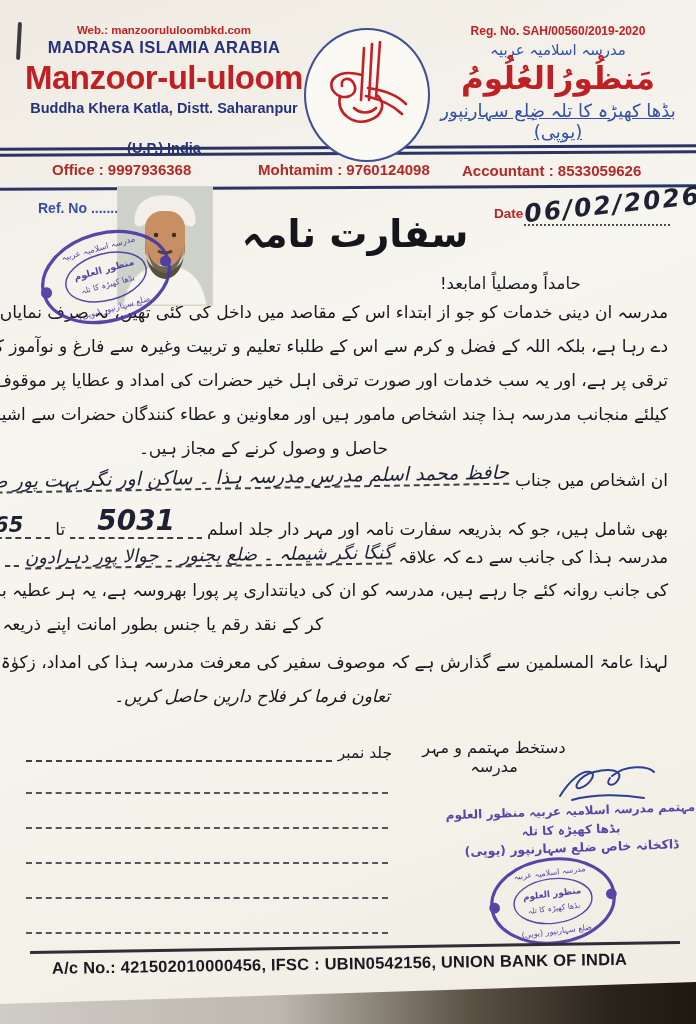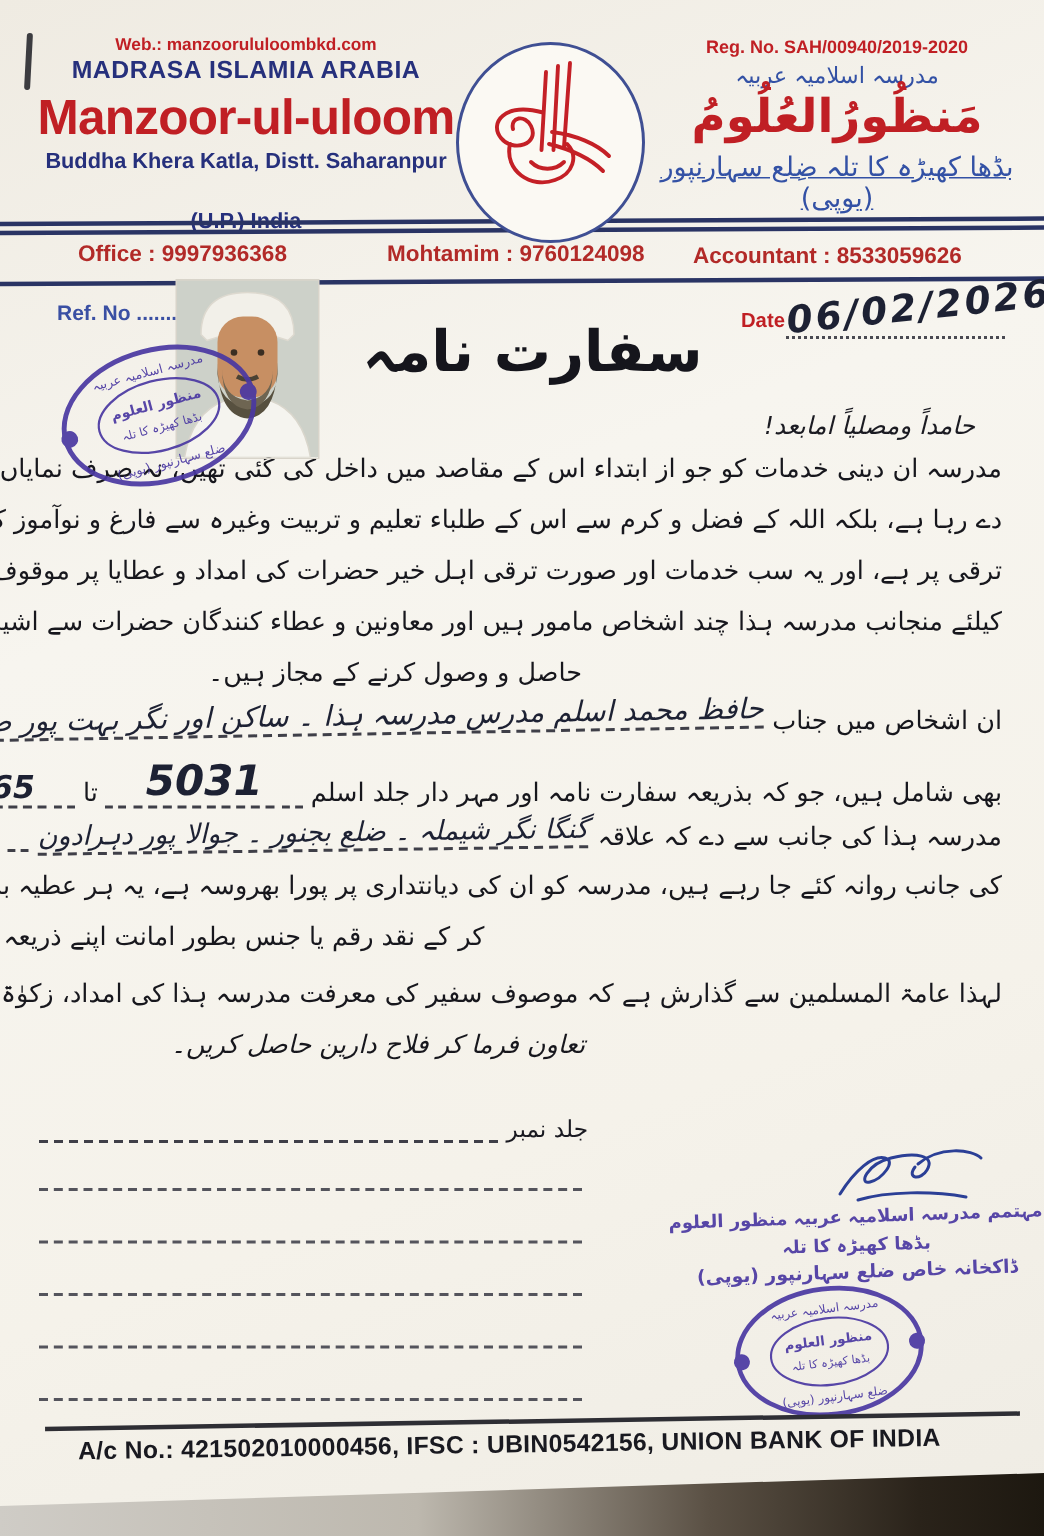--- a/index.html
+++ b/index.html
@@ -45,21 +45,21 @@
         <path d="M74,12 L70,68"></path>
       <path d="M56,45 C30,38 20,52 28,62 C36,72 54,66 48,54 C44,46 34,48 36,56"></path>
       <path d="M34,66 C30,84 48,96 64,90 C76,86 80,74 72,66"></path>
       <path d="M62,58 C78,60 92,66 100,74"></path>
       <path d="M60,66 C76,70 88,76 96,84"></path>
       <path d="M48,78 C54,84 64,84 70,78"></path>
     </svg>
   </div>
 
   <div class="abs c" style="left:424px;top:24px;width:268px;">
-    <div class="lat" style="color:#c01f24;font-weight:bold;font-size:12px;">Reg. No. SAH/00940/2019-2020</div>
+    <div class="lat" style="color:#c01f24;font-weight:bold;font-size:12px;">Reg. No. SAH/00560/2019-2020</div>
     <div class="urdu rtl" style="color:#3351a5;font-size:15px;margin-top:3px;">مدرسہ اسلامیہ عربیہ</div>
     <div class="urdu rtl" style="color:#c01f24;font-weight:bold;font-size:31px;line-height:1.25;">مَنظُورُالعُلُومُ</div>
     <div class="urdu rtl" style="color:#3351a5;font-size:18px;margin-top:2px;text-decoration:underline;">بڈھا کھیڑہ کا تلہ ضِلع سہارنپور (یوپی)</div>
   </div>
 
   <div class="abs rule" style="top:146px;transform:rotate(-.3deg);"></div>
   <div class="abs rule" style="top:152px;transform:rotate(-.3deg);"></div>
 
   <div class="abs lat" style="left:52px;top:161px;color:#b22a28;font-weight:bold;font-size:15px;">Office : 9997936368</div>
   <div class="abs lat" style="left:258px;top:161px;color:#b22a28;font-weight:bold;font-size:15px;">Mohtamim : 9760124098</div>
@@ -92,21 +92,21 @@
       <circle cx="9" cy="55" r="6" fill="#4a38a2"></circle>
         <circle cx="141" cy="55" r="6" fill="#4a38a2"></circle>
       <text x="75" y="26" text-anchor="middle" font-size="9" fill="#4a38a2">مدرسہ اسلامیہ عربیہ</text>
       <text x="75" y="50" text-anchor="middle" font-size="10" font-weight="bold" fill="#4a38a2">منظور العلوم</text>
       <text x="75" y="66" text-anchor="middle" font-size="8.5" fill="#4a38a2">بڈھا کھیڑہ کا تلہ</text>
       <text x="75" y="92" text-anchor="middle" font-size="9" fill="#4a38a2">ضلع سہارنپور (یوپی)</text>
     </svg>
   </div>
 
   <div class="abs urdu rtl c" style="left:205px;top:212px;width:300px;font-size:38px;font-weight:bold;color:#15151c;">سفارت نامہ</div>
-  <div class="abs urdu rtl" style="left:440px;top:274px;width:210px;text-align:right;font-size:16.5px;color:#1b1b22;font-style:italic;">حامداً ومصلياً امابعد!</div>
+  <div class="abs urdu rtl" style="left:440px;top:274px;width:210px;text-align:left;font-size:16.5px;color:#1b1b22;">حامداً ومصلياً امابعد!</div>
 
   <div class="abs jline" style="top:302px;">مدرسہ ان دینی خدمات کو جو از ابتداء اس کے مقاصد میں داخل کی گئی تھیں، نہ صرف نمایاں طور پر انجام</div>
   <div class="abs jline" style="top:336px;">دے رہا ہے، بلکہ اللہ کے فضل و کرم سے اس کے طلباء تعلیم و تربیت وغیرہ سے فارغ و نوآموز کا داخلہ ہر سال</div>
   <div class="abs jline" style="top:370px;">ترقی پر ہے، اور یہ سب خدمات اور صورت ترقی اہل خیر حضرات کی امداد و عطایا پر موقوف ہیں، جن کے حصول</div>
   <div class="abs jline" style="top:404px;">کیلئے منجانب مدرسہ ہذا چند اشخاص مامور ہیں اور معاونین و عطاء کنندگان حضرات سے اشیاء نقد و اجناس</div>
   <div class="abs urdu rtl" style="left:158px;top:438px;width:230px;font-size:17px;color:#17171d;text-align:center;white-space:nowrap;">حاصل و وصول کرنے کے مجاز ہیں۔</div>
 
   <div class="abs rtl" style="left:28px;top:466px;width:640px;display:flex;align-items:flex-end;gap:6px;">
     <span class="urdu" style="font-size:17px;color:#17171d;white-space:nowrap;">ان اشخاص میں جناب</span>
     <span class="hw" style="flex:1;font-size:19px;border-bottom:2px dashed #3f3f48;text-align:center;white-space:nowrap;transform:rotate(-1deg);">حافظ محمد اسلم مدرس مدرسہ ہذا ۔ ساکن اور نگر بہت پور ضلع سہارنپور</span>
@@ -128,20 +128,21 @@
     <span class="hw" style="flex:1;font-size:18px;border-bottom:2px dashed #3f3f48;text-align:center;white-space:nowrap;transform:rotate(-.8deg);">گنگا نگر شیملہ ۔ ضلع بجنور ۔ جوالا پور دہرادون</span>
     <span class="dashfill" style="max-width:90px;"></span>
   </div>
 
   <div class="abs jline" style="top:580px;">کی جانب روانہ کئے جا رہے ہیں، مدرسہ کو ان کی دیانتداری پر پورا بھروسہ ہے، یہ ہر عطیہ بذریعہ رسید وصول</div>
   <div class="abs urdu rtl" style="left:28px;top:614px;width:295px;font-size:17px;color:#17171d;text-align:right;white-space:nowrap;">کر کے نقد رقم یا جنس بطور امانت اپنے ذریعہ سے مدرسہ ہذا میں پہنچائیں گے۔</div>
 
   <div class="abs jline" style="top:652px;">لہذا عامۃ المسلمین سے گذارش ہے کہ موصوف سفیر کی معرفت مدرسہ ہذا کی امداد، زکوٰۃ، صدقات سے</div>
   <div class="abs urdu rtl" style="left:150px;top:686px;width:240px;font-size:17px;color:#17171d;text-align:center;white-space:nowrap;font-style:italic;">تعاون فرما کر فلاح دارین حاصل کریں۔</div>
 
+  <div class="abs urdu rtl c" style="left:404px;top:738px;width:180px;font-size:16px;color:#191920;">دستخط مہتمم و مہر مدرسہ</div>
   <div class="abs rtl" style="left:26px;top:740px;width:366px;display:flex;align-items:flex-end;gap:6px;">
     <span class="urdu" style="font-size:15.5px;color:#191920;white-space:nowrap;">جلد نمبر</span>
     <span class="dashfill"></span>
   </div>
 
   <div class="abs blankline" style="top:792px;"></div>
   <div class="abs blankline" style="top:827px;"></div>
   <div class="abs blankline" style="top:862px;"></div>
   <div class="abs blankline" style="top:897px;"></div>
   <div class="abs blankline" style="top:932px;"></div>

